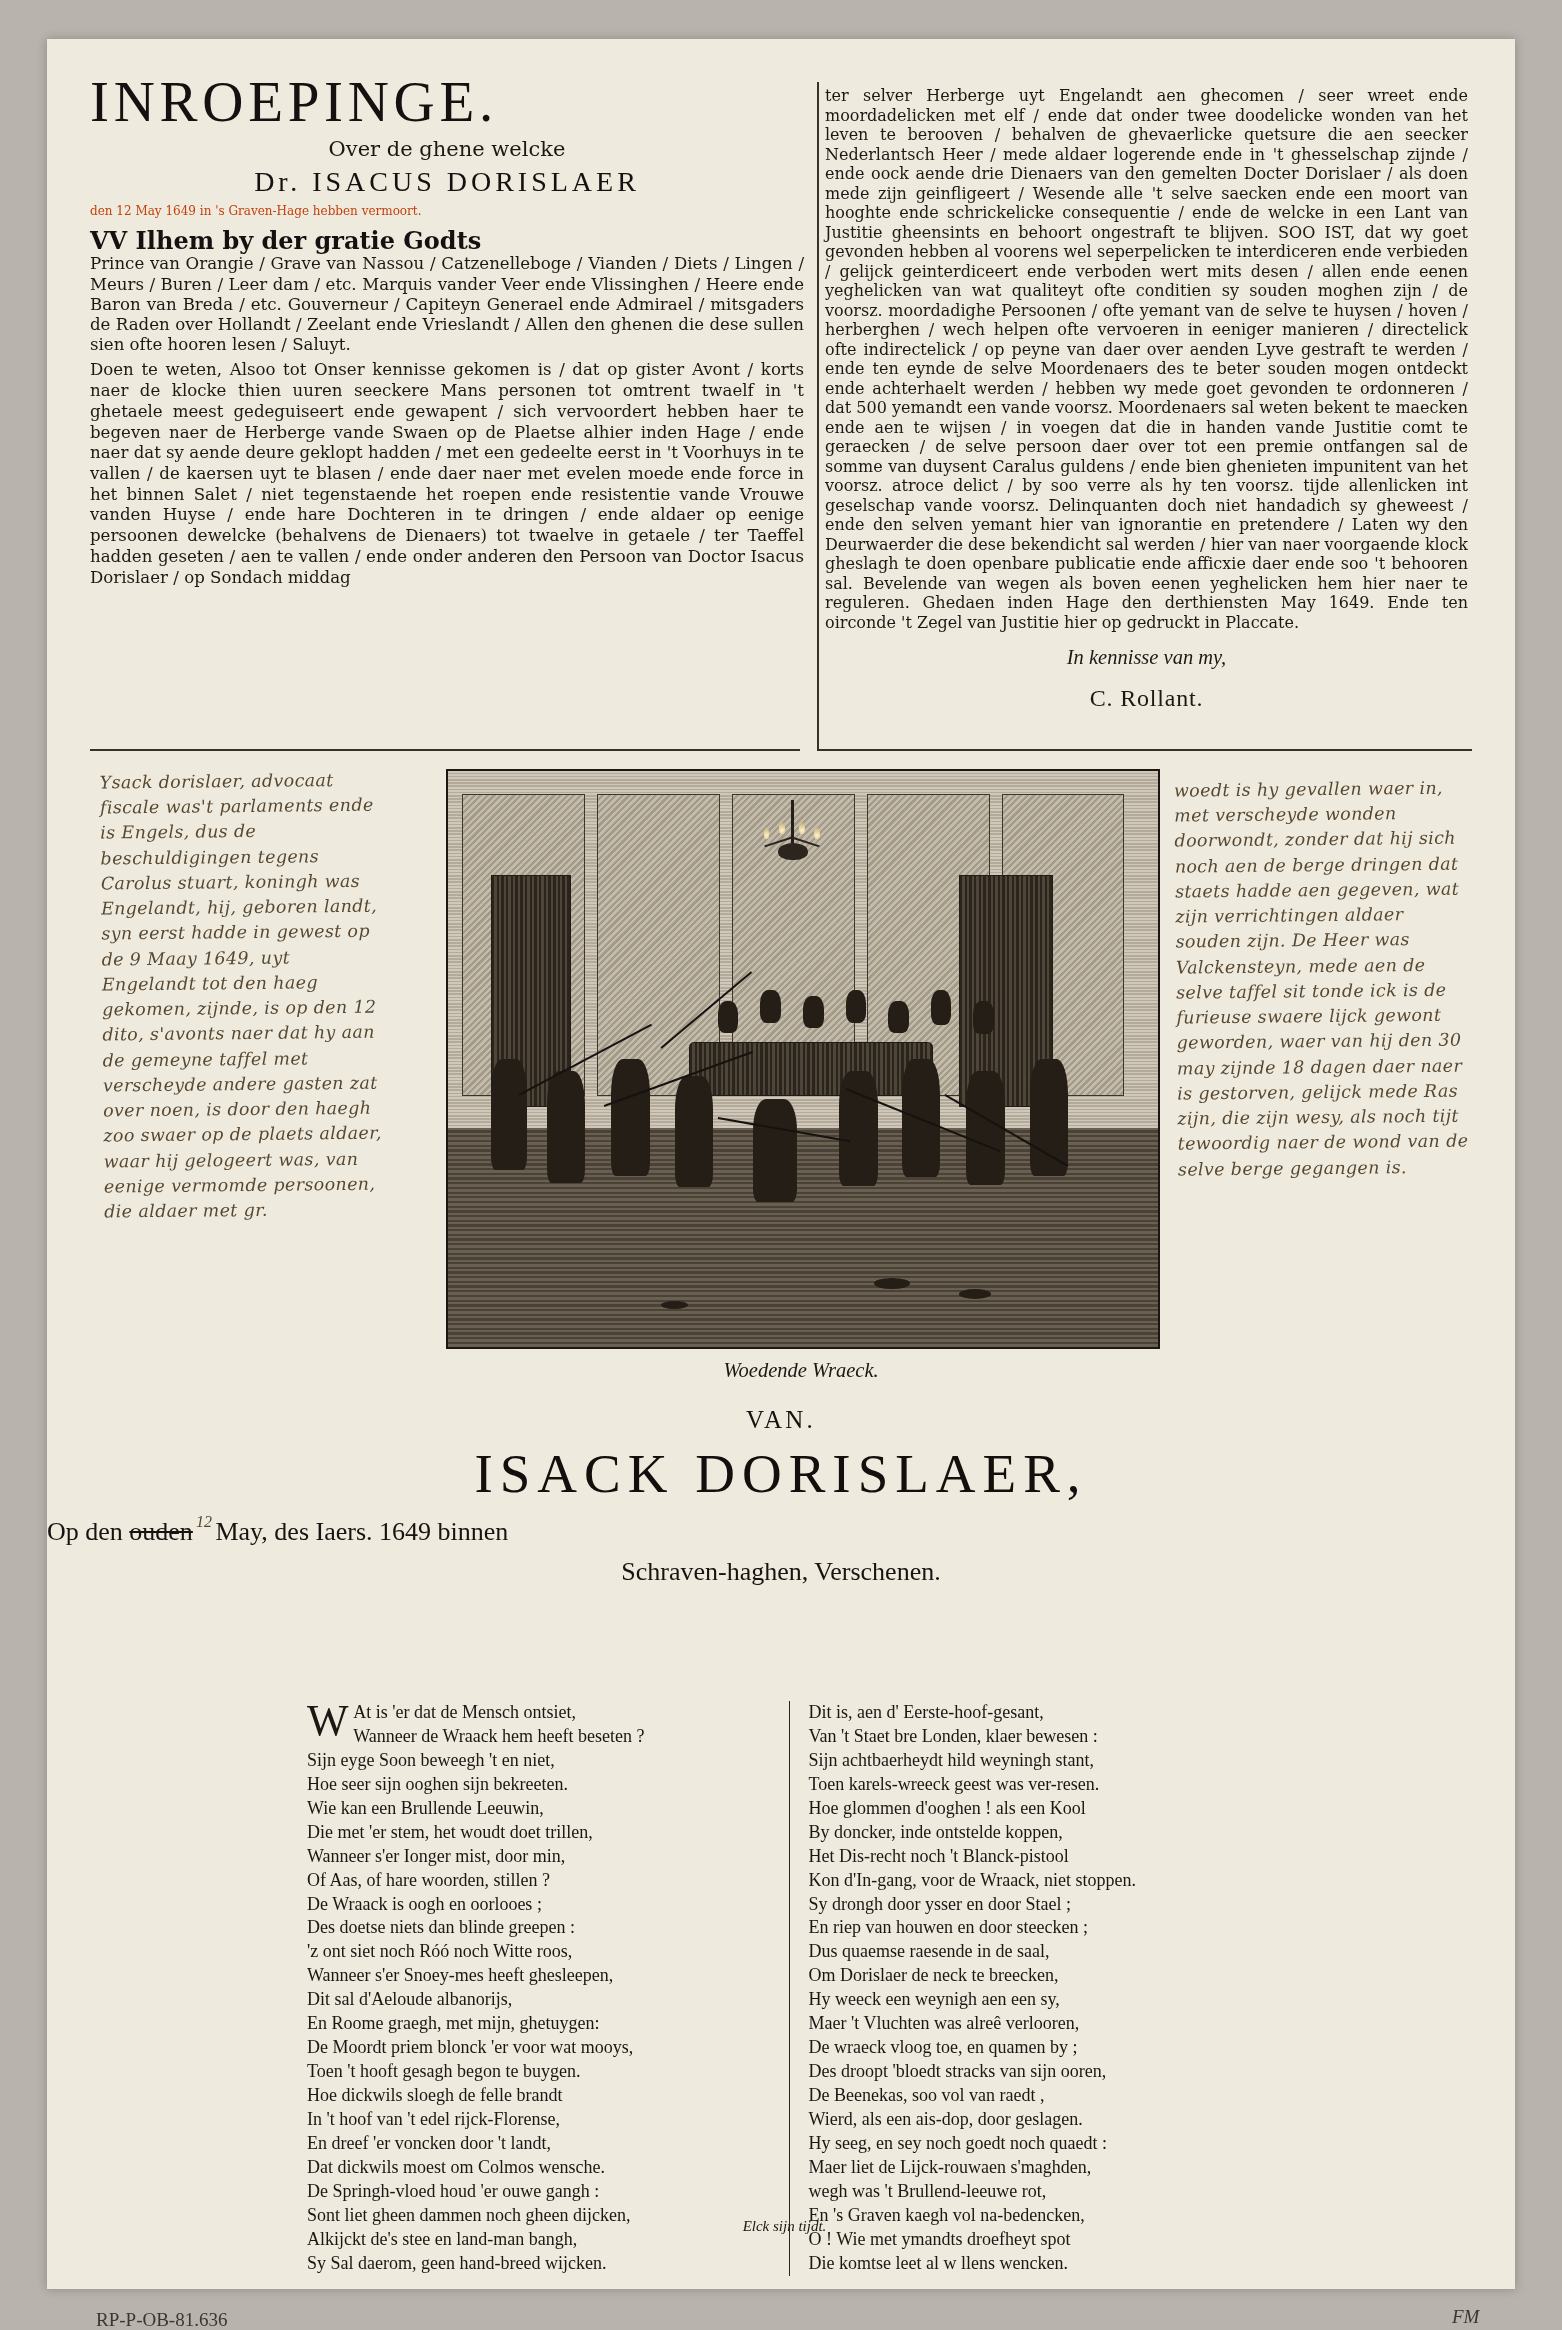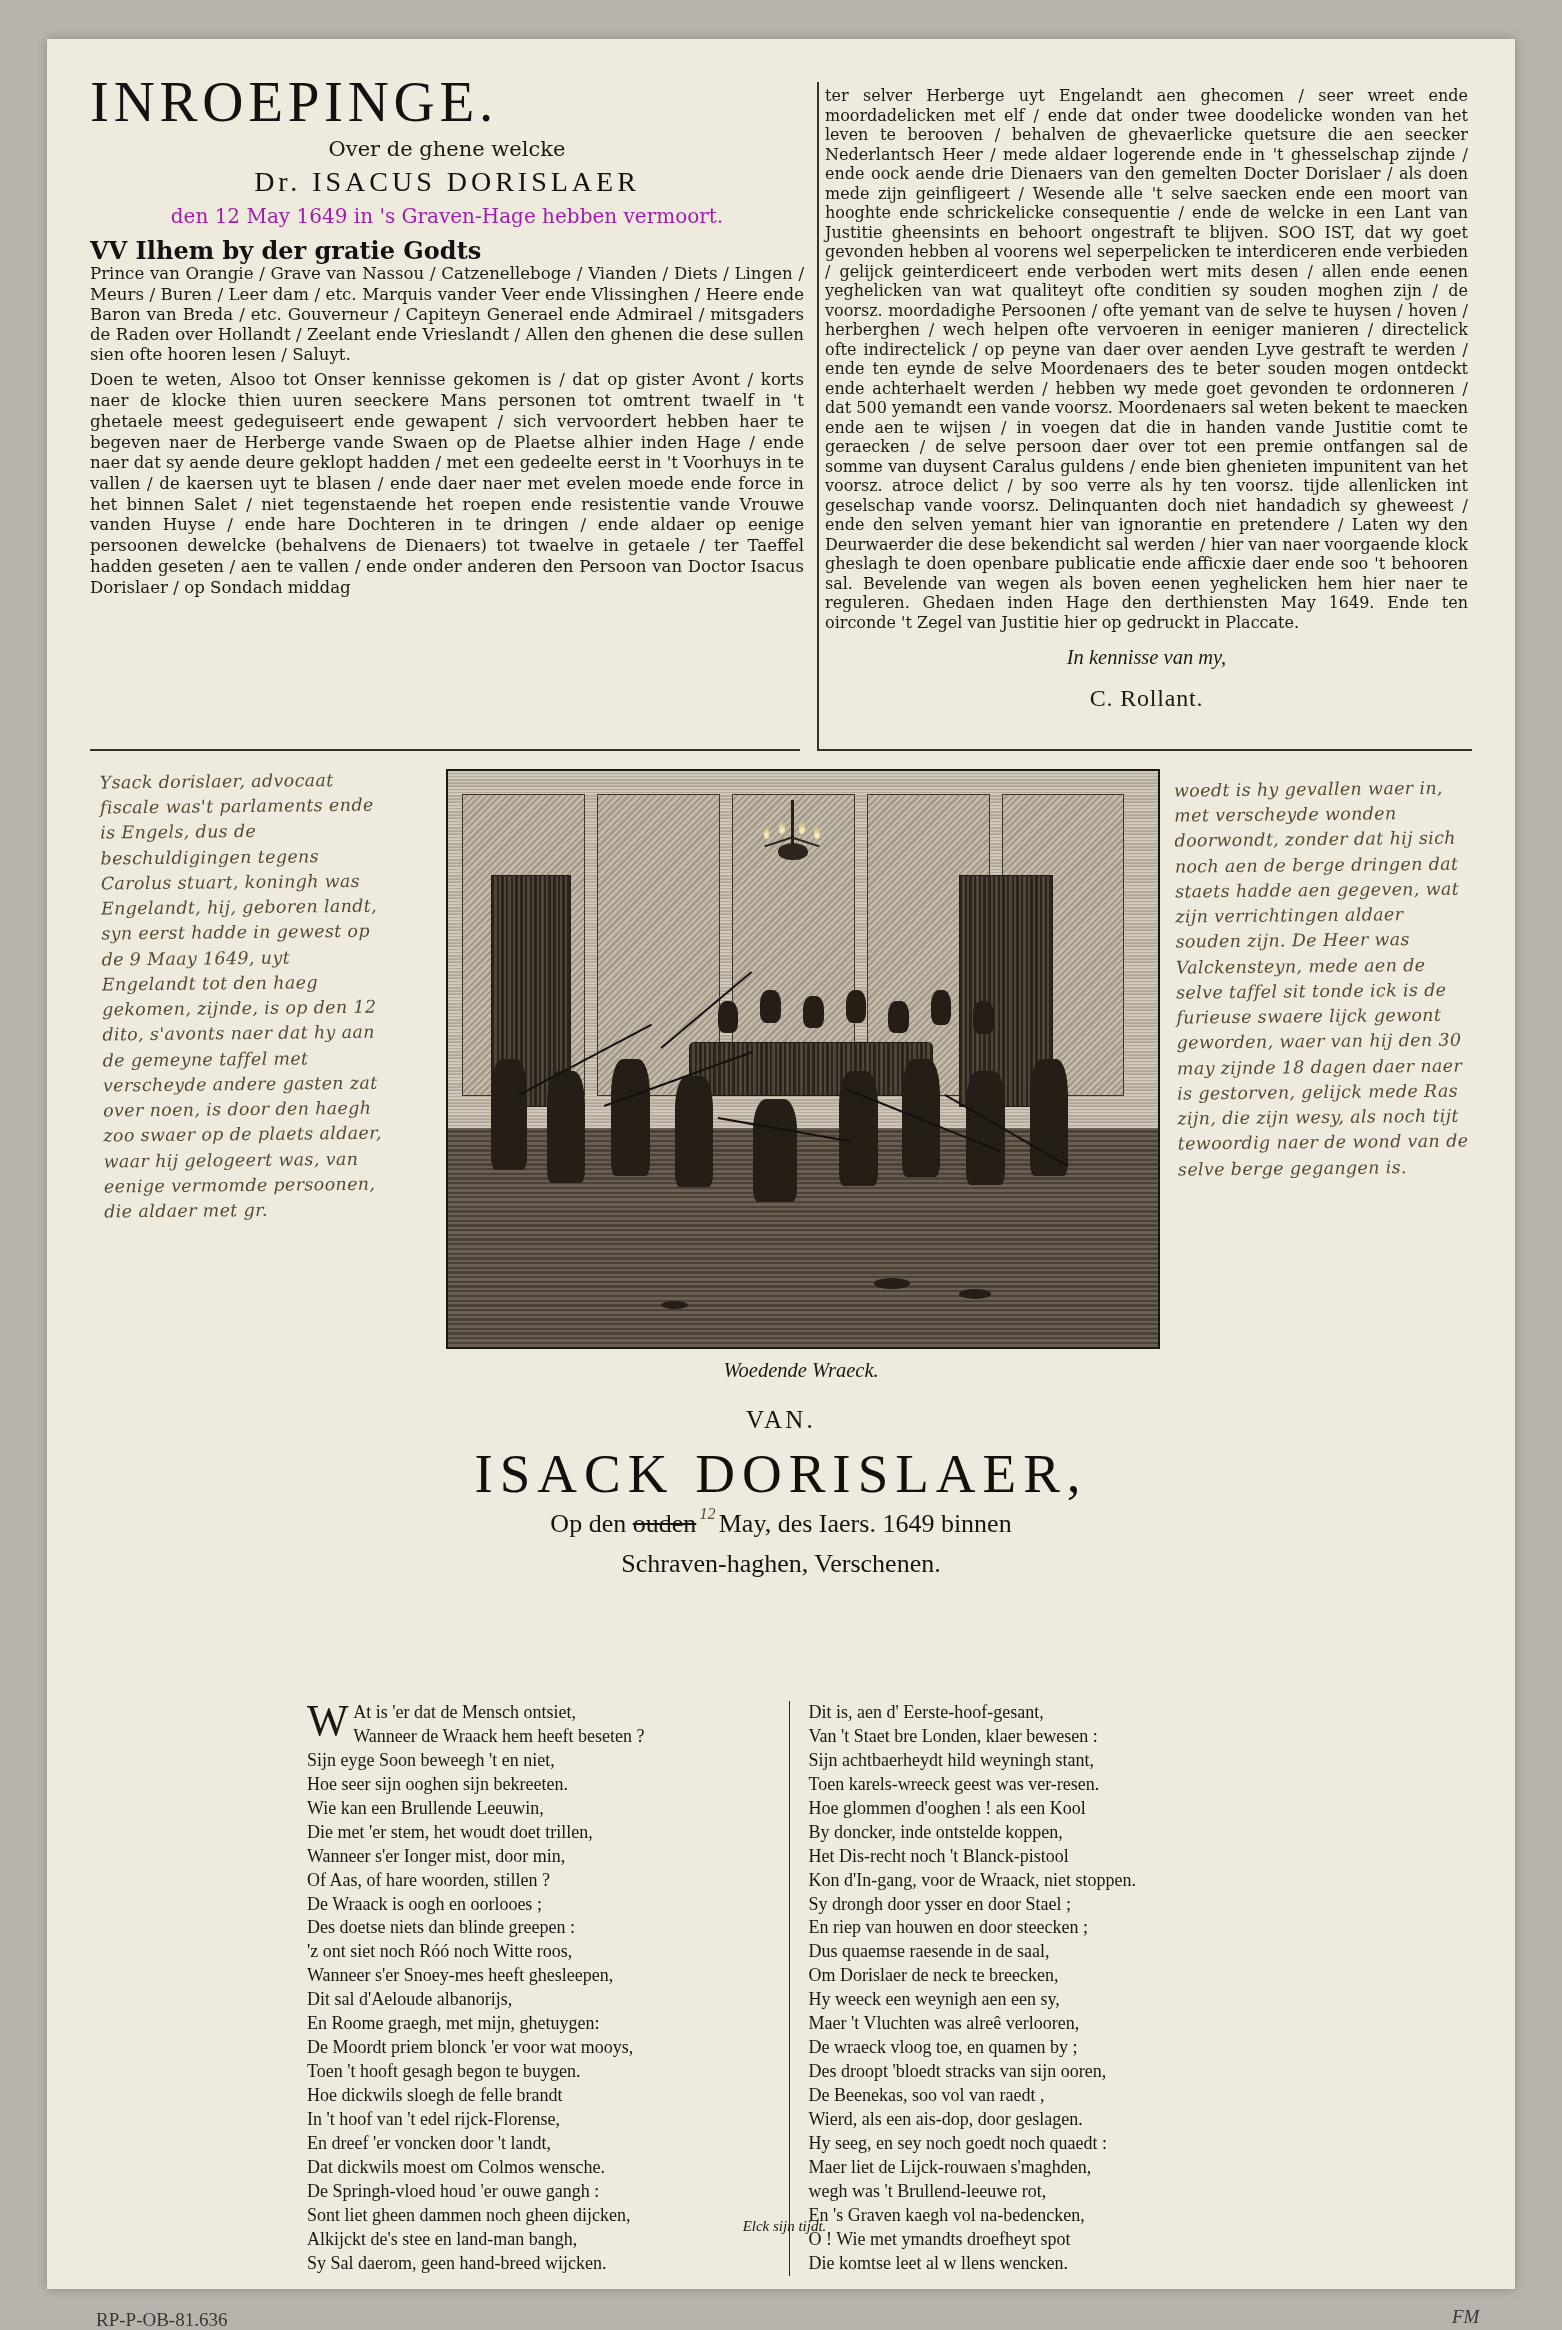--- a/index.html
+++ b/index.html
@@ -50,24 +50,24 @@
   }
   #title-sub2 {
     font-size: 28px;
     letter-spacing: 4px;
     text-align: center;
     margin: 1.6px 0 6.3px 0;
     color: #141110;
   }
   #title-sub3 {
     font-family: "DejaVu Serif", serif;
-    font-size: 20px;
-    text-align: center;
+    font-size: 12px;
+    text-align: left;
     margin: 1.6px 0 9.5px 0;
-    color: #a21caf;
+    color: #c2410c;
   }
   #title-big2 {
     font-family: "DejaVu Serif", serif;
     font-size: 24px;
     font-weight: 700;
     margin: 0 0 1.6px 0;
     color: #141110;
     line-height: 1.05;
   }
   #head-sub-lines {
@@ -205,21 +205,21 @@
   #lower { left: 0; top: 1342px; width: 1468px; }
   #low-van {
     text-align: center; font-size: 25px; letter-spacing: 3.2px;
     margin-top: 25px; color: #171310;
   }
   #low-name {
     text-align: center; font-size: 55px; letter-spacing: 7px;
     margin-top: 8px; color: #120f0c;
   }
   #low-line3 {
-    text-align: center; font-size: 26px; margin-top: 4px; color: #171310;
+    text-align: left; font-size: 26px; margin-top: 12px; color: #171310;
   }
   #low-line3 .struck { text-decoration: line-through; }
   #low-line3 .above {
     font-size: 16px; font-style: italic; color: #5a472a;
     position: relative; top: -12.6px; left: 3.2px;
   }
   #low-line4 {
     text-align: center; font-size: 26px; margin-top: 9.5px; color: #171310;
   }
   #verse {

